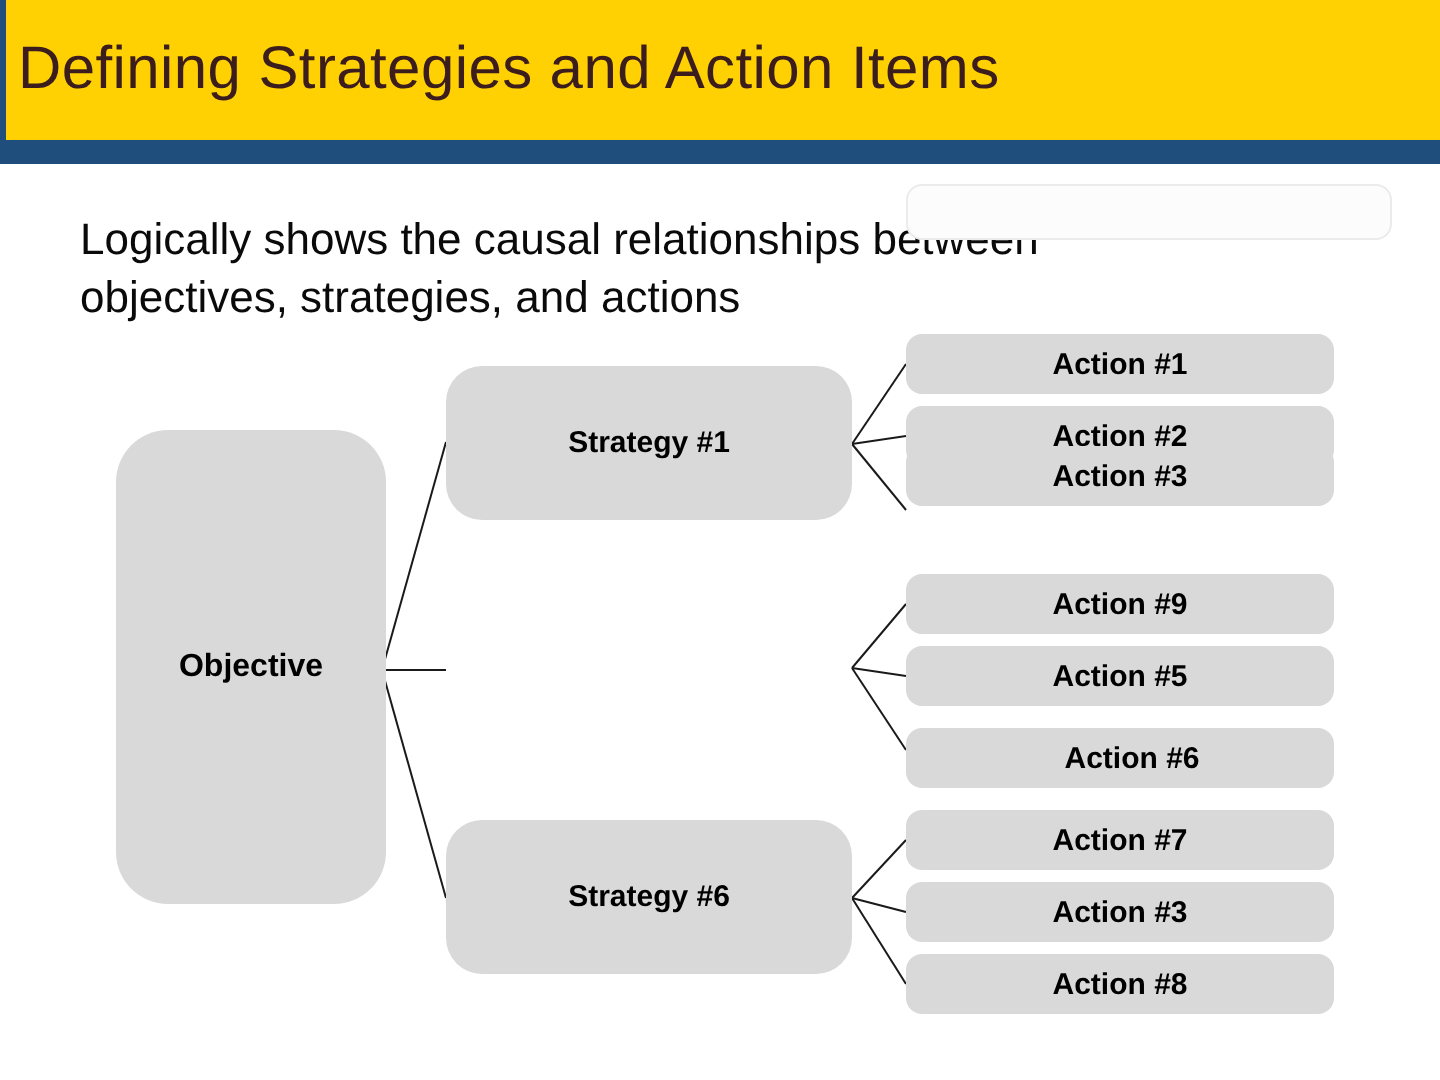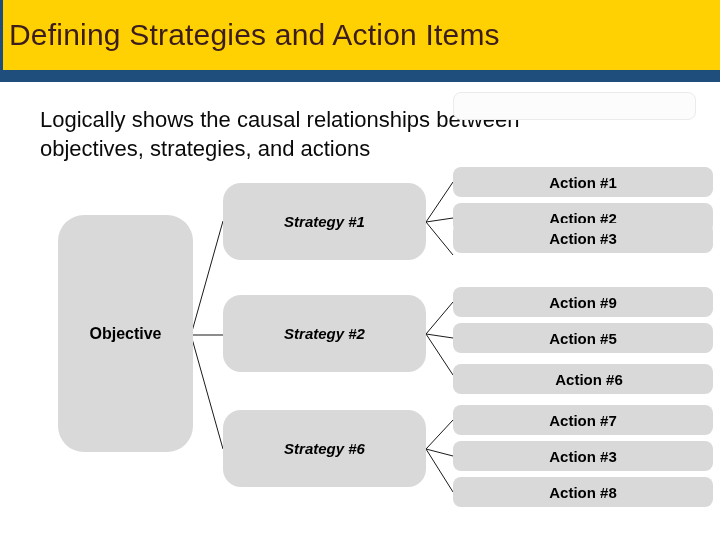--- a/index.html
+++ b/index.html
@@ -80,28 +80,27 @@
     width: 135px; height: 237px;
     border-radius: 26px;
     font-size: 16px;
     text-align: center;
   }
   .strategy-box {
     left: 223px;
     width: 203px; height: 77px;
     border-radius: 18px;
     font-size: 15px;
-    font-style: italic;
   }
   .strategy-1 { top: 183px; }
   .strategy-2 { top: 295px; }
   .strategy-3 { top: 410px; }
   .action-box {
     left: 453px;
-    width: 260px; height: 30px;
+    width: 214px; height: 30px;
     border-radius: 8px;
     font-size: 15px;
     justify-content: center;
   }
   .action-1 { top: 167px; }
   .action-2 { top: 203px; }
   .action-3 { top: 223px; }
   .action-4 { top: 287px; }
   .action-5 { top: 323px; }
   .action-6 { top: 364px; padding-left: 12px; }
@@ -147,23 +146,20 @@
 
   <div class="ghost-box"></div>
 
   <div class="box objective-box">
     <span>Objective</span>
   </div>
 
   <div class="box strategy-box strategy-1">
     <span>Strategy #1</span>
   </div>
-  <div class="box strategy-box strategy-2">
-    <span>Strategy #2</span>
-  </div>
   <div class="box strategy-box strategy-3">
     <span>Strategy #6</span>
   </div>
 
   <div class="box action-box action-1">
     <span>Action #1</span>
   </div>
   <div class="box action-box action-2">
     <span>Action #2</span>
   </div>

